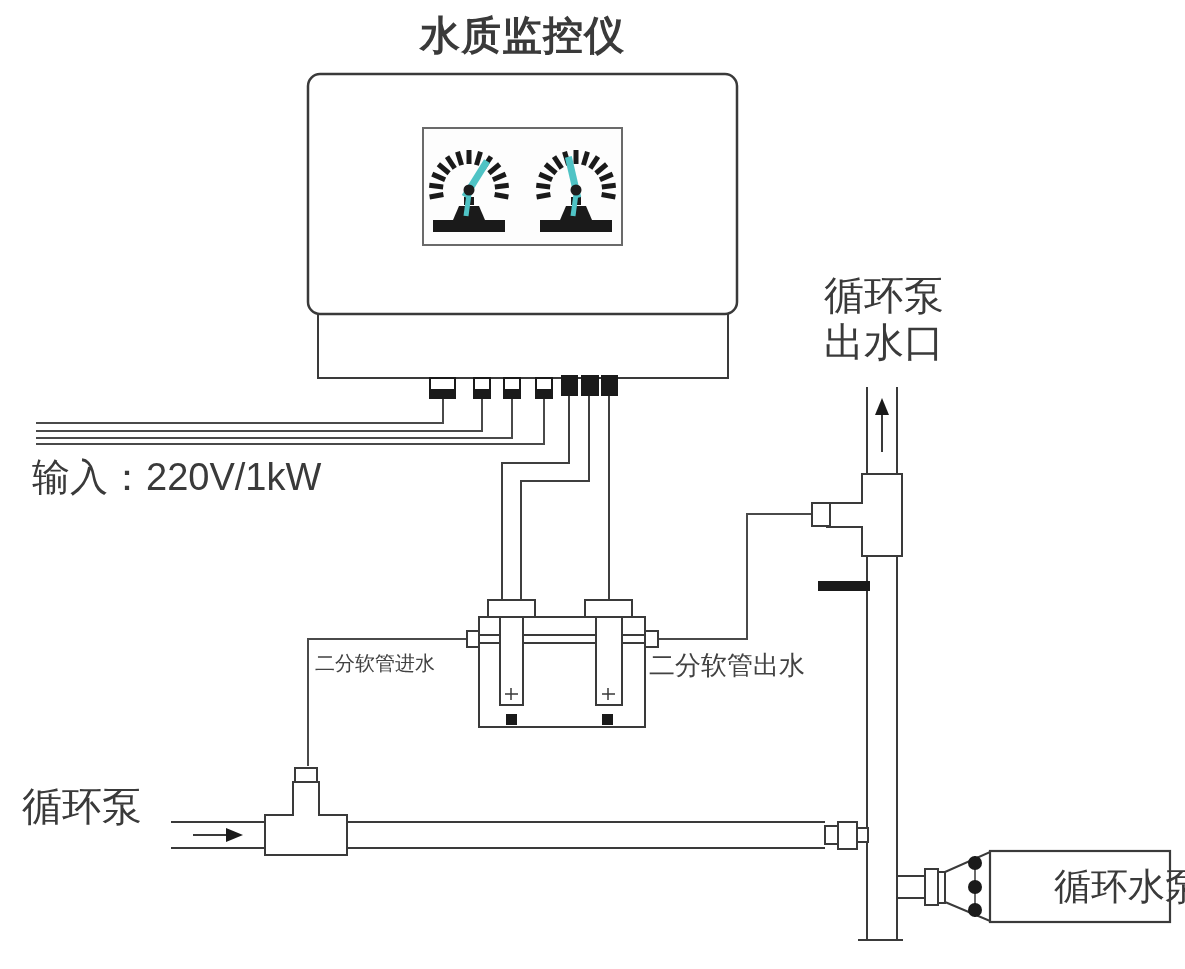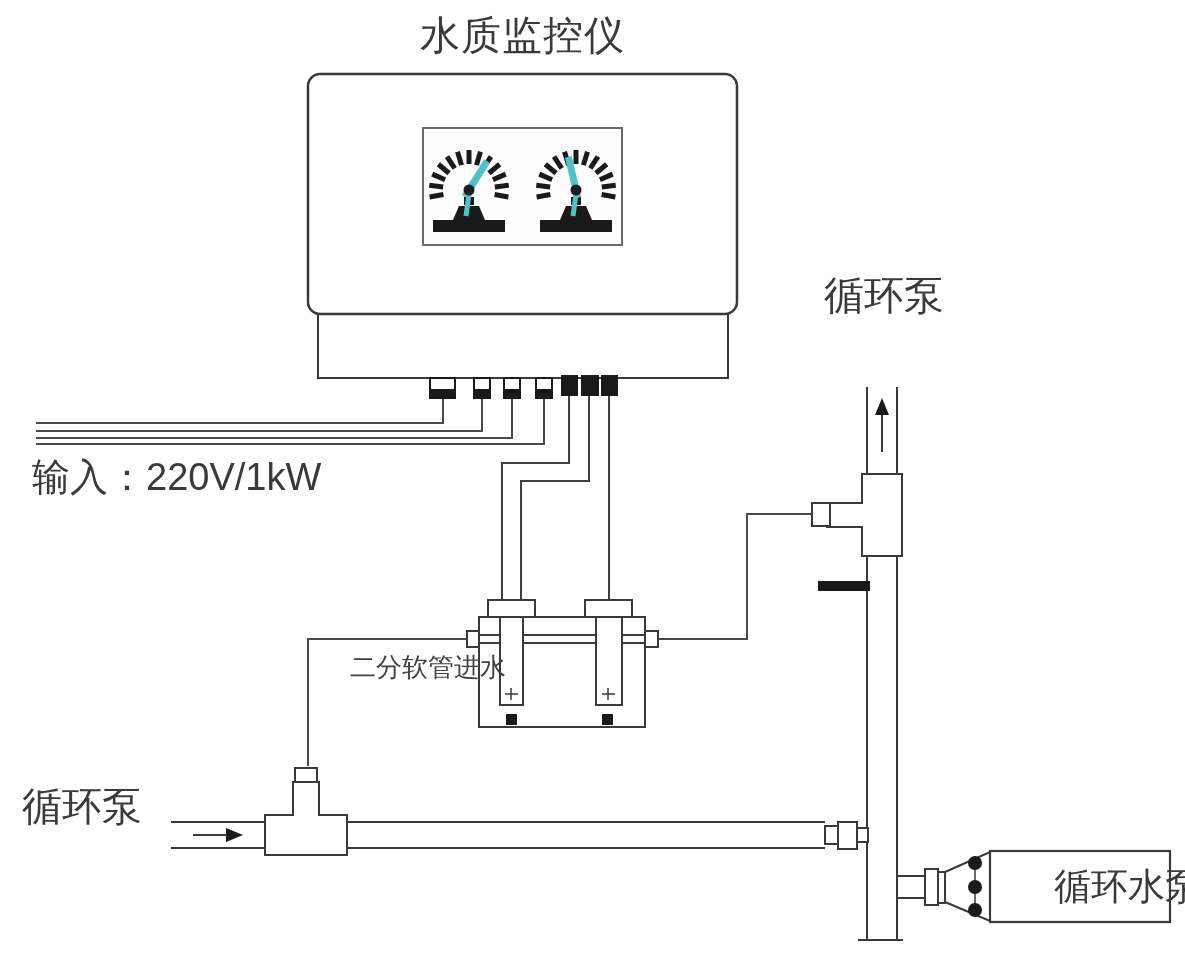--- a/index.html
+++ b/index.html
@@ -1,24 +1,24 @@
 <!DOCTYPE html>
 <html><head>
 <meta charset="utf-8">
 <style>
   html,body{margin:0;padding:0;background:#ffffff;}
   #stage{position:relative;width:1185px;height:969px;background:#ffffff;overflow:hidden;
          font-family:"Liberation Sans","DejaVu Sans",sans-serif;color:#333333;}
   #art{position:absolute;left:0;top:0;}
   .lbl{position:absolute;color:#3a3a3a;white-space:nowrap;}
-  .title{left:308px;top:8px;width:429px;text-align:center;font-size:40px;letter-spacing:1px;}
+  .title{left:308px;top:8px;width:429px;text-align:center;font-size:40px;letter-spacing:1px;font-weight:bold;}
   .input-lbl{left:32px;top:452px;font-size:38px;}
   .outlet-lbl{left:806px;top:272px;width:156px;text-align:center;font-size:40px;line-height:47px;}
   .inlet-lbl{left:22px;top:783px;font-size:40px;line-height:47px;}
-  .hose-in{left:315px;top:650px;font-size:26px;color:#424242;margin-left:35px;}
+  .hose-in{left:315px;top:650px;font-size:20px;color:#424242;}
   .hose-out{left:649px;top:648px;font-size:26px;color:#424242;}
   .cell-lbl{left:427px;top:732px;font-size:31px;}
   .pumpbox-lbl{left:990px;top:851px;width:180px;height:71px;display:flex;
                align-items:center;justify-content:center;font-size:37px;margin-left:48px;}
 </style>
 </head>
 <body>
 
 <div id="stage">
 
@@ -165,22 +165,24 @@
     <circle cx="975" cy="910" r="7" fill="#1a1a1a" stroke="none"></circle>
     <rect x="990" y="851" width="180" height="71" fill="#ffffff" stroke-width="2.2"></rect>
   </g>
 </svg>
 
   <div class="lbl title">水质监控仪</div>
   <div class="lbl input-lbl">输入：220V/1kW</div>
 
   <div class="lbl outlet-lbl">
     <div>循环泵</div>
+    <div>出水口</div>
   </div>
 
   <div class="lbl inlet-lbl">
     <div>循环泵</div>
   </div>
 
   <div class="lbl hose-in">二分软管进水</div>
+  <div class="lbl hose-out">二分软管出水</div>
   <div class="lbl pumpbox-lbl">循环水泵</div>
 
 </div>
 
 </body></html>

